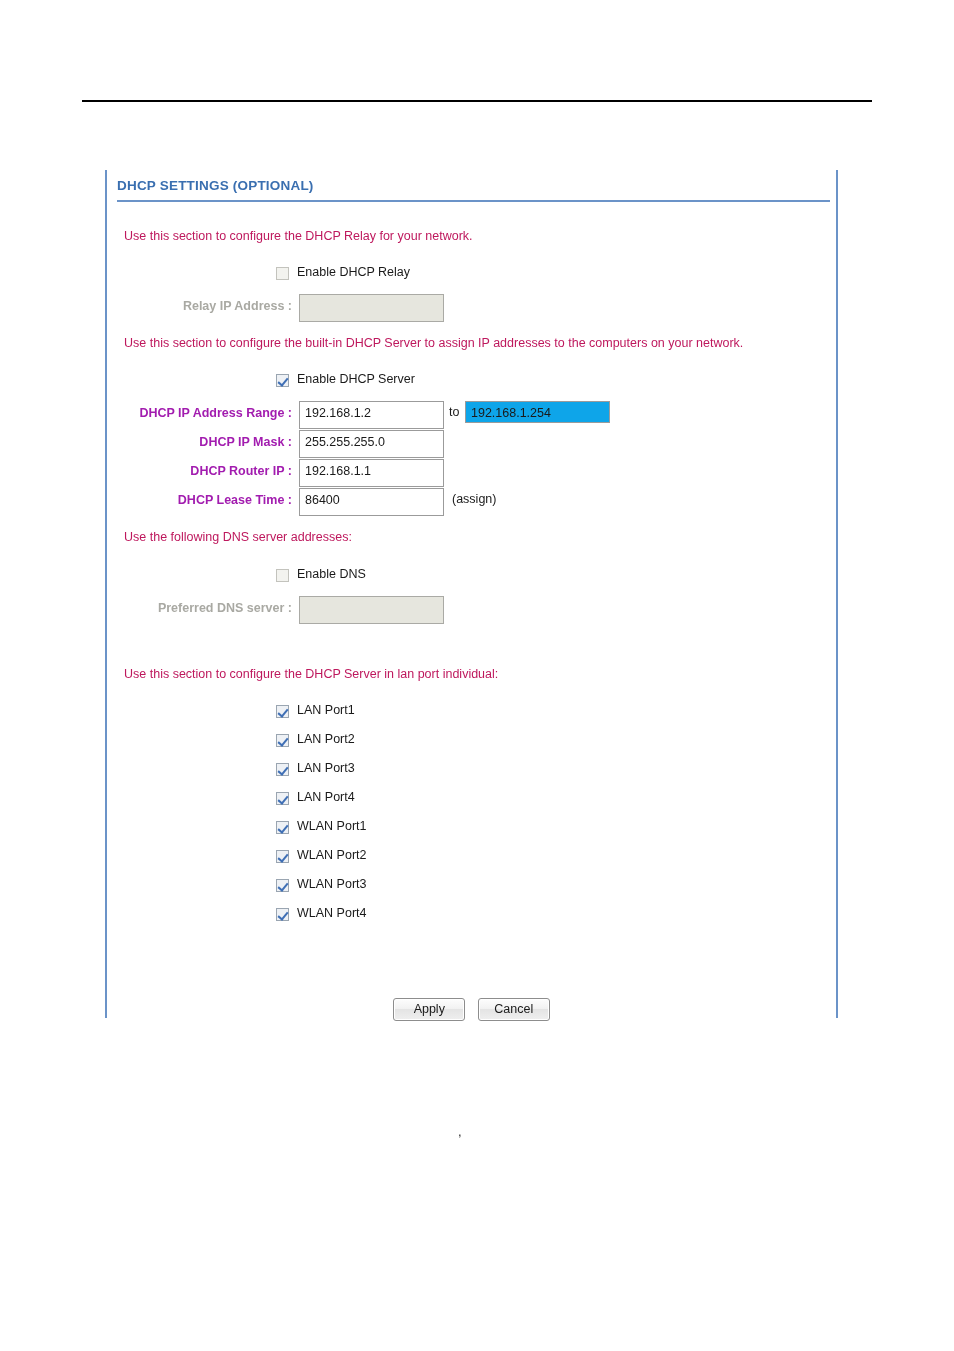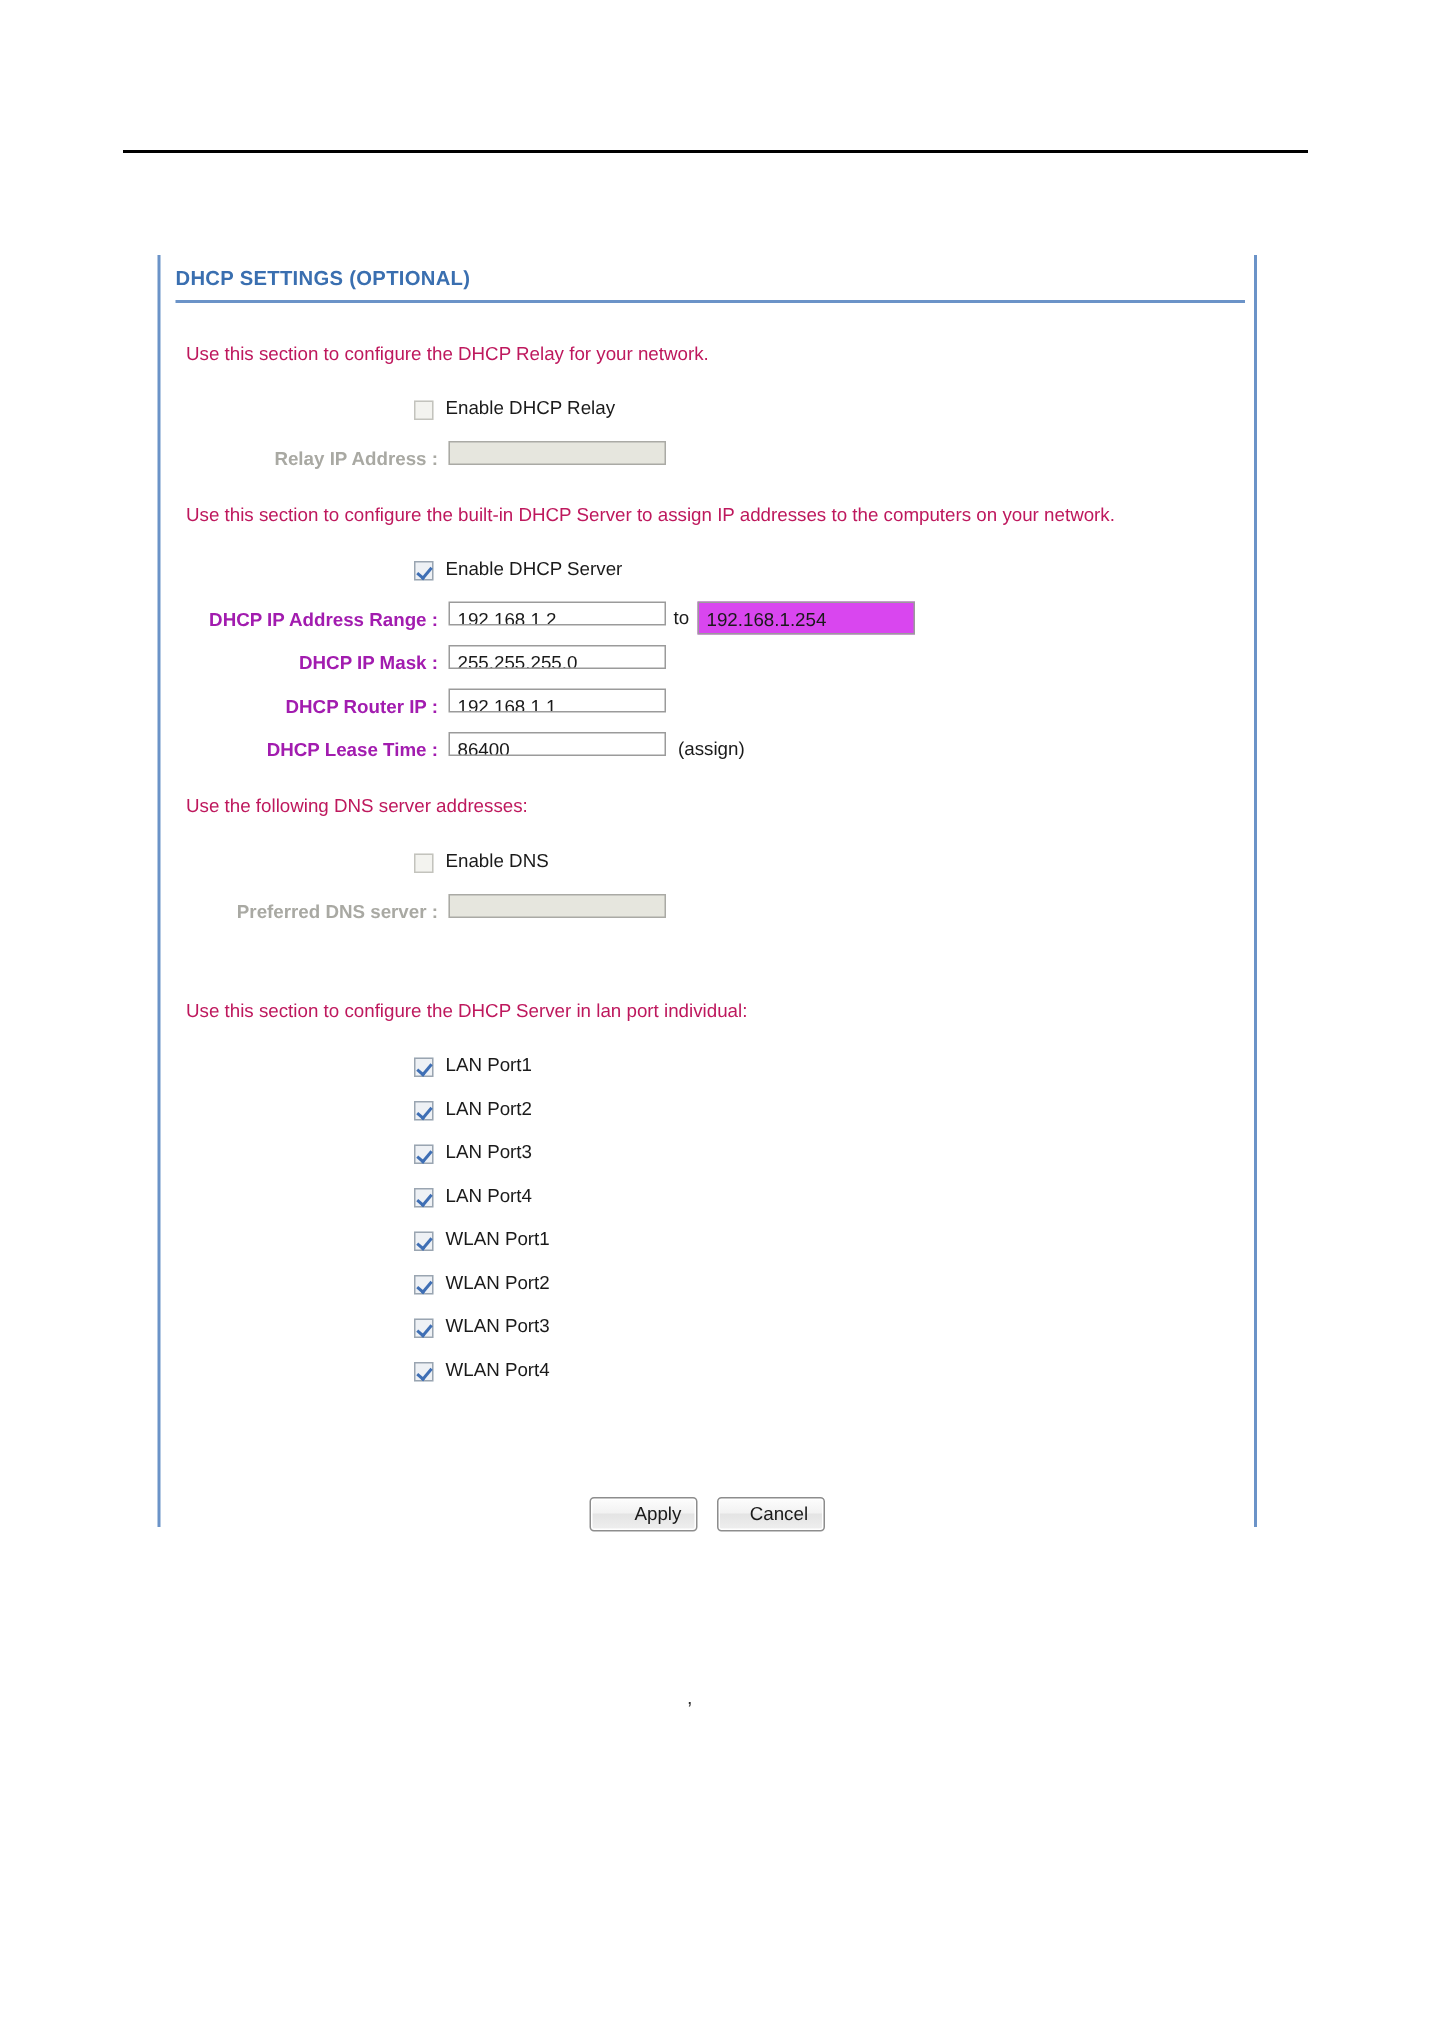--- a/index.html
+++ b/index.html
@@ -94,21 +94,21 @@
   }
   .label-col.disabled {
     color: #a9a9a3;
   }
 
   .field {
     position: absolute;
     left: 192px;
     top: 0;
     width: 145px;
-    height: 16px;
+    height: 28px;
     border: 1px solid #9b9b9b;
     background: #ffffff;
     box-sizing: border-box;
     font-size: 12.5px;
     color: #1a1a1a;
     padding: 2px 0 0 5px;
     line-height: 18px;
     white-space: nowrap;
     overflow: hidden;
   }
@@ -125,21 +125,21 @@
     font-size: 12.5px;
     color: #1a1a1a;
   }
   .field2 {
     position: absolute;
     left: 358px;
     top: 0;
     width: 145px;
     height: 22px;
     border: 1px solid #9b9b9b;
-    background: #d946ef;
+    background: #0ea5e9;
     box-sizing: border-box;
     font-size: 12.5px;
     color: #1a1a1a;
     padding: 2px 0 0 5px;
     line-height: 18px;
     white-space: nowrap;
   }
   .suffix {
     position: absolute;
     left: 345px;
@@ -206,21 +206,20 @@
     padding: 3px 10px 4px 10px;
     margin: 0 4px;
     font-size: 12.5px;
     color: #1a1a1a;
     background: linear-gradient(to bottom, #fdfdfd 0%, #f2f2f2 45%, #e4e4e4 50%, #efefef 100%);
     border: 1px solid #8d8d8d;
     border-radius: 3px;
     box-shadow: inset 0 0 0 1px #ffffff;
     cursor: default;
     font-family: "Liberation Sans", sans-serif;
-    text-align: right;
   }
 
   
   .artifact {
     position: absolute;
     left: 458px;
     top: 1124px;
     font-size: 13px;
     color: #2b2b2b;
   }

